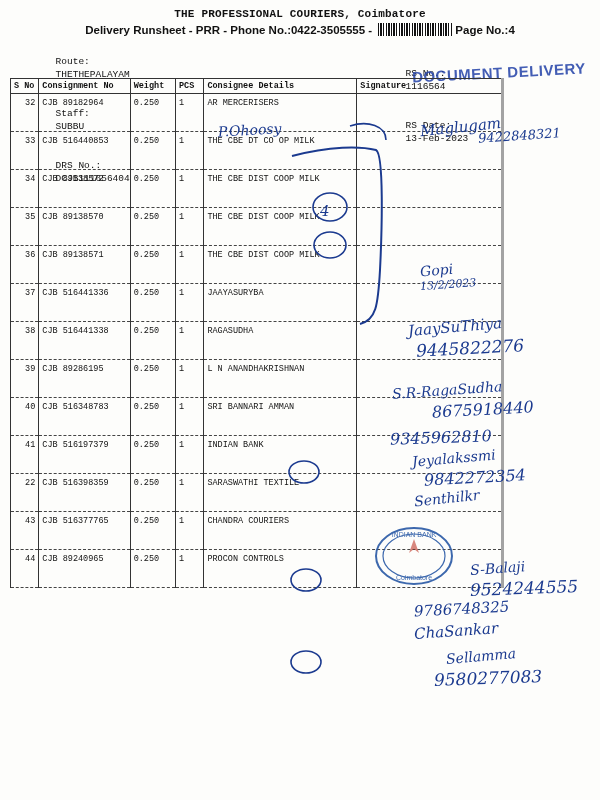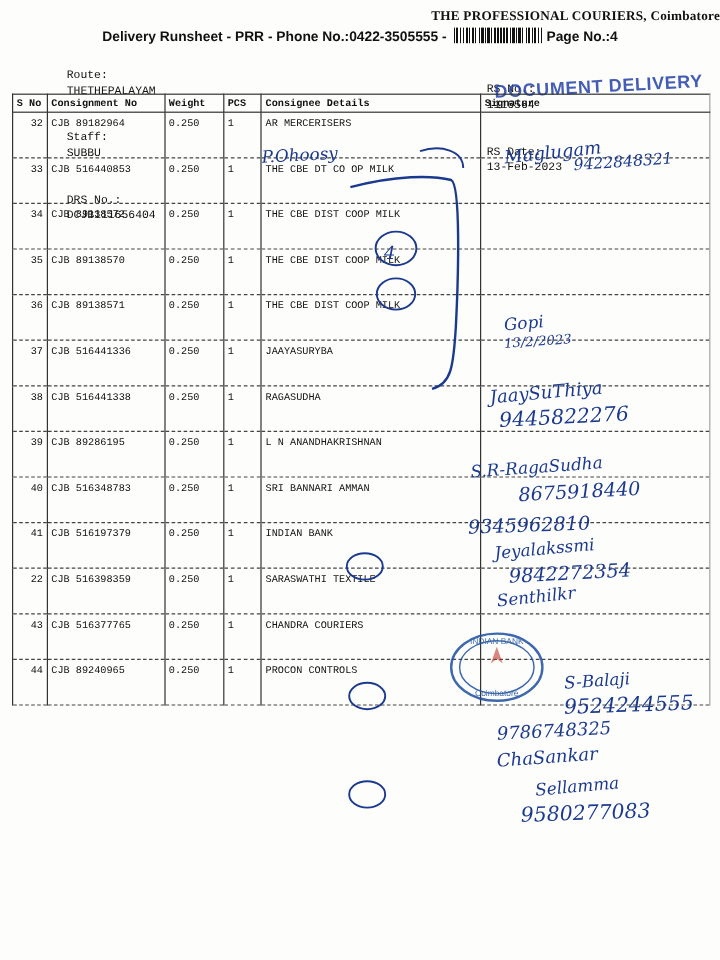--- a/index.html
+++ b/index.html
@@ -21,25 +21,24 @@
     height: 800px;
     background: #fdfdfb;
   }
 
   
   .header {
     text-align: center;
     padding-top: 8px;
   }
   .hdr-title {
-    font-family: Liberation Serif, serif;
+    font-family: Liberation Mono, monospace;
     font-weight: bold;
     font-size: 11px;
     letter-spacing: 0.2px;
-    text-align: right;
   }
   .hdr-sub {
     font-family: "Liberation Sans", sans-serif;
     font-weight: bold;
     font-size: 11.5px;
     margin-top: 3px;
   }
   .barcode {
     display: inline-block;
     vertical-align: -2px;
@@ -68,21 +67,21 @@
   }
   .meta-left { position: absolute; left: 10px; top: 0; line-height: 13px; }
   .meta-right { position: absolute; left: 360px; top: 12px; line-height: 13px; }
   .meta-row { white-space: pre; }
 
   
   .tbl {
     position: absolute;
     left: 10px;
     top: 78px;
-    width: 582px;
+    width: 494px;
     border-collapse: collapse;
     font-family: "Liberation Mono", monospace;
     font-size: 8.5px;
   }
   .tbl th, .tbl td {
     border-top: 1px dashed #444;
     border-bottom: 1px dashed #444;
     padding: 0;
     vertical-align: top;
   }
@@ -103,21 +102,21 @@
   .c-sno    { width: 22px; text-align: right; }
   .c-cons   { width: 94px; }
   .c-weight { width: 44px; }
   .c-pcs    { width: 26px; }
   .c-det    { width: 190px; margin-left: 44px; }
   .c-sig    { width: 206px; }
 
   
   .tbl th, .tbl td { border-right: 1px solid #333; }
   .tbl th:first-child, .tbl td:first-child { border-left: 1px solid #333; }
-  .tbl td.c-sig, .tbl th.c-sig { border-right: 1px solid #a3a3a3; }
+  .tbl td.c-sig, .tbl th.c-sig { border-right: 3px solid #a3a3a3; }
 
   
   .ink {
     position: absolute;
     color: #1b3a8f;
     font-family: "DejaVu Serif", serif;
     font-style: italic;
     pointer-events: none;
     white-space: nowrap;
   }

